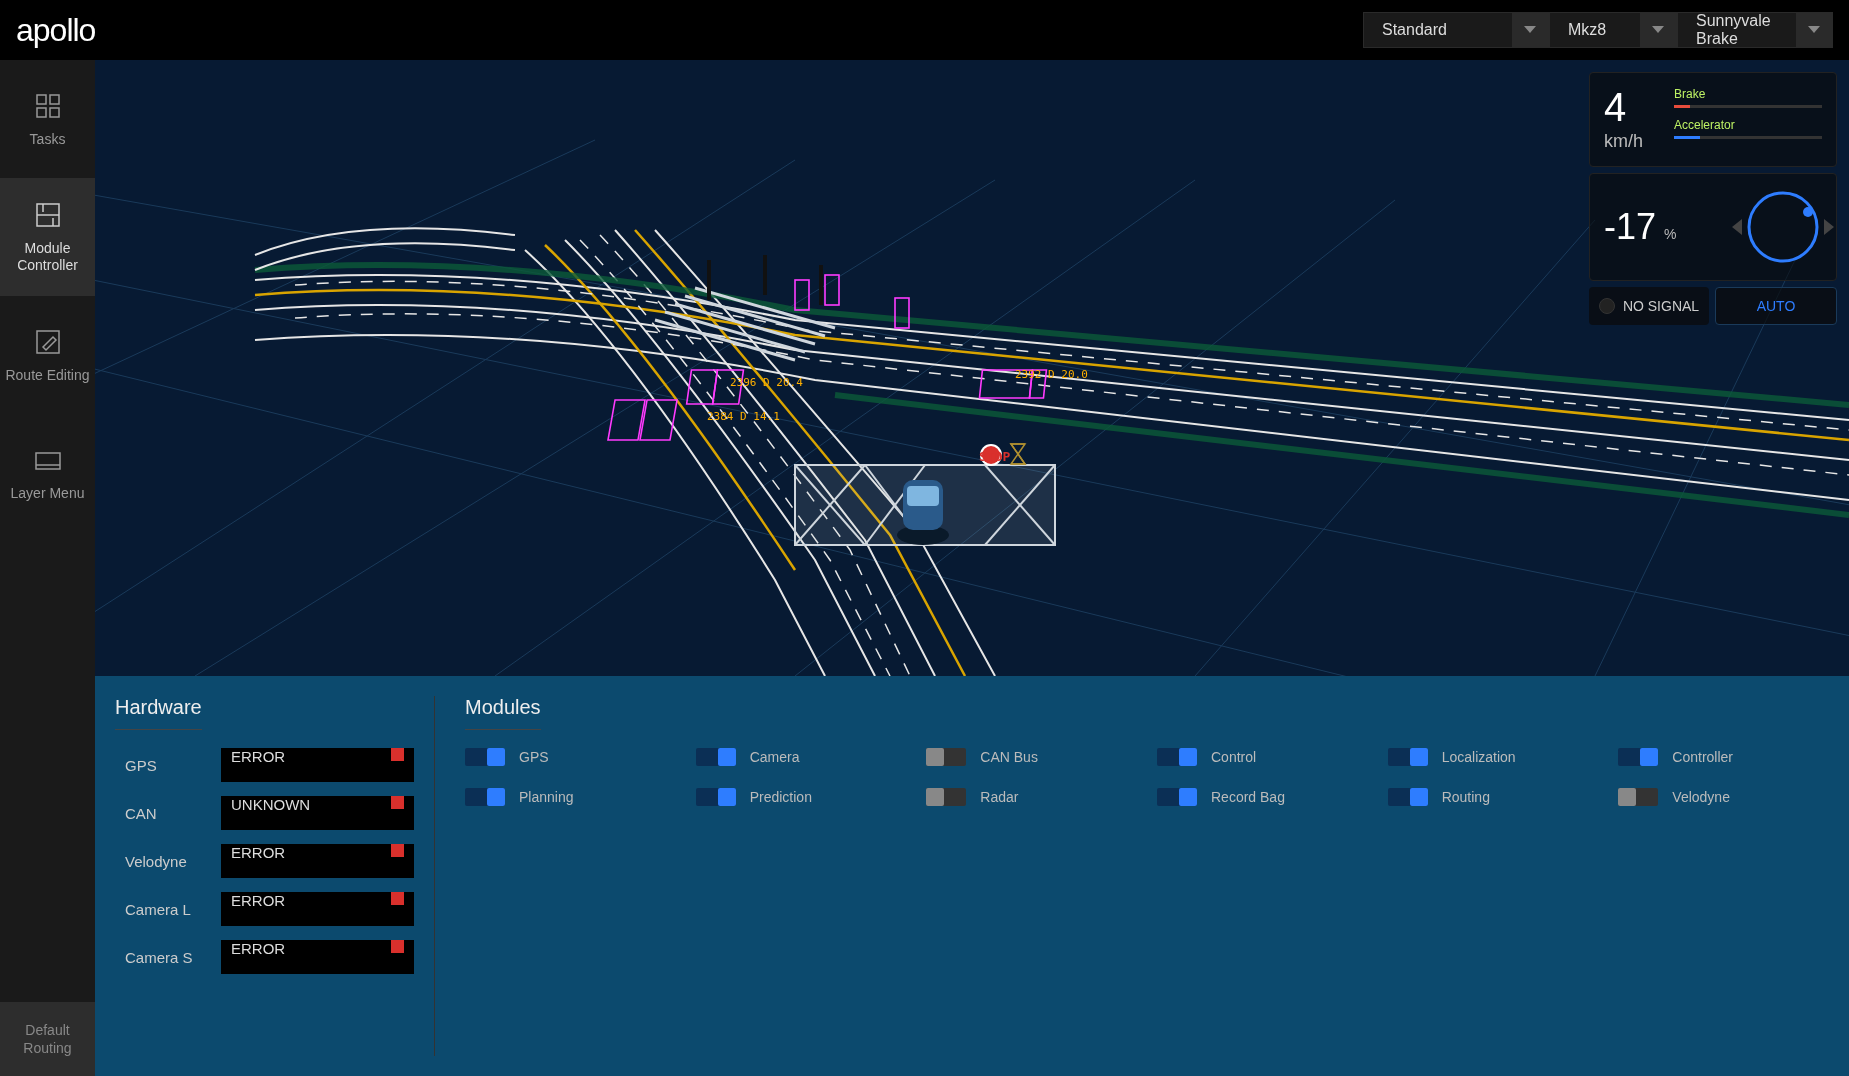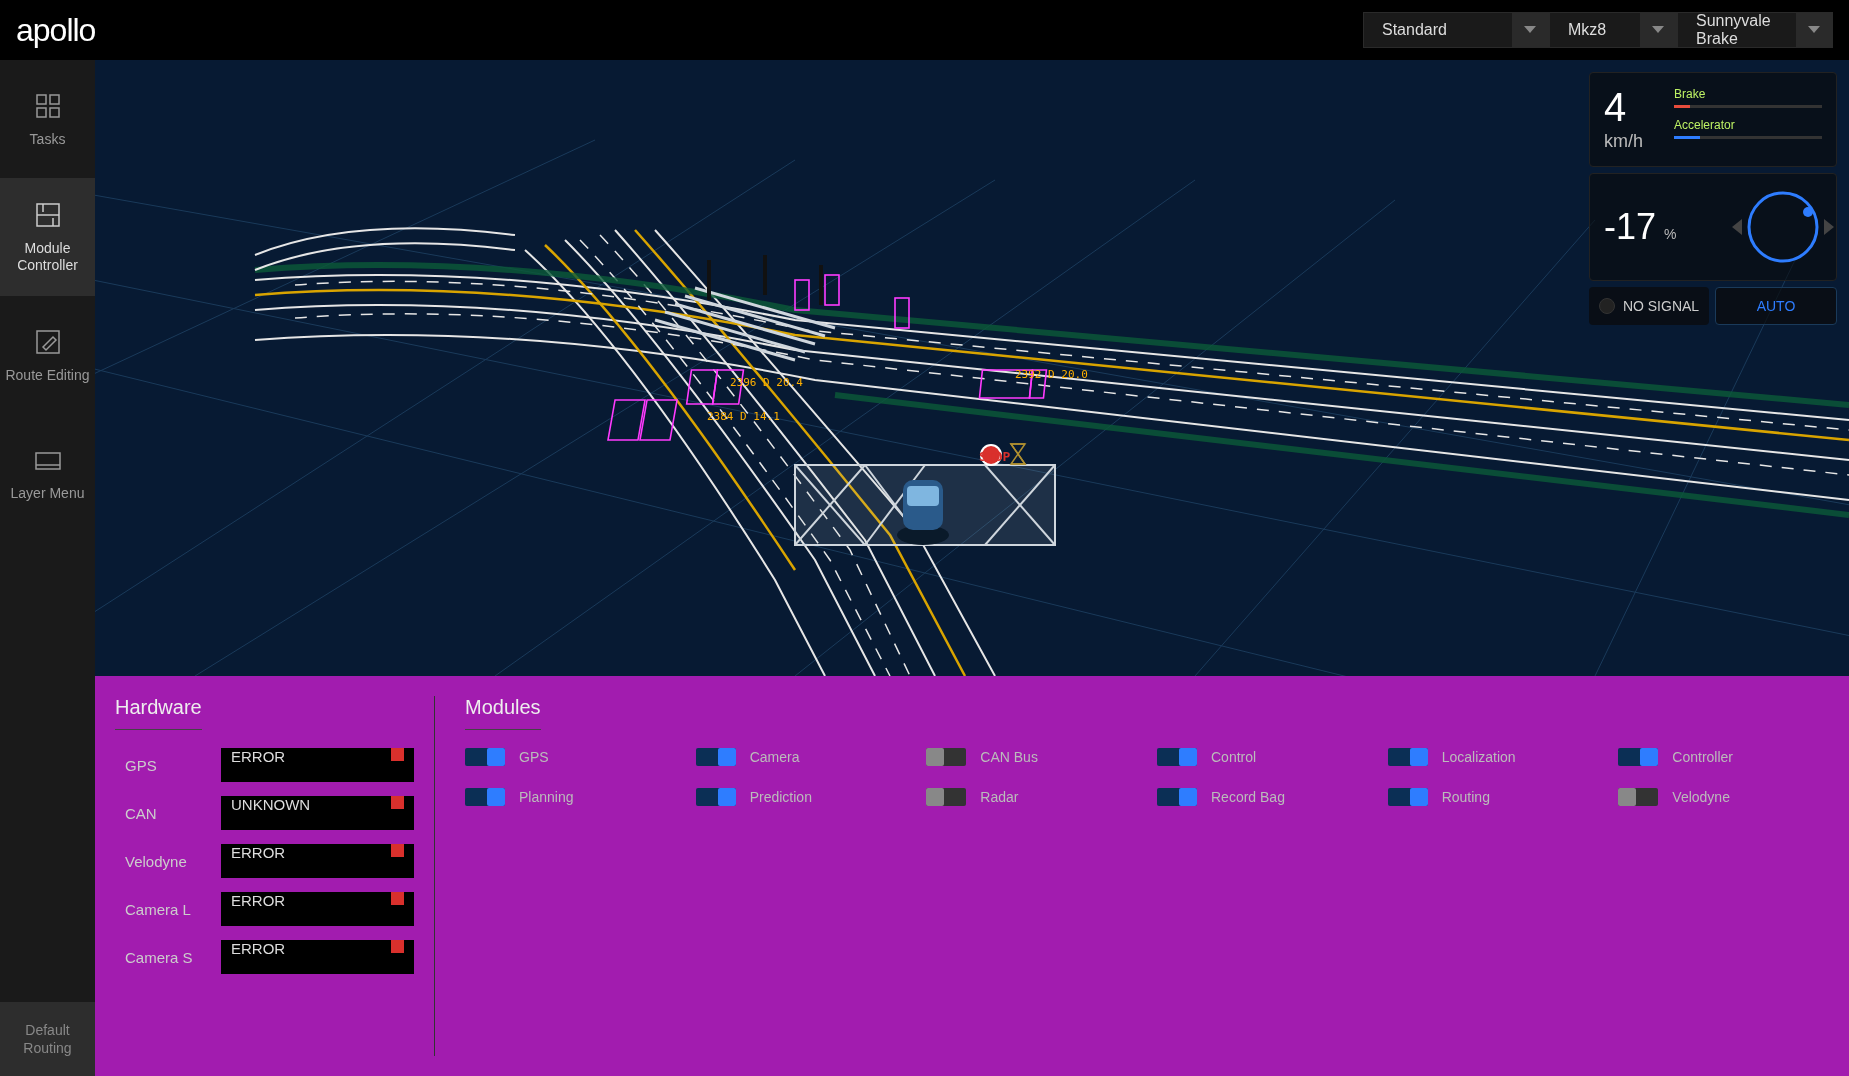--- a/index.html
+++ b/index.html
@@ -60,21 +60,21 @@
 .signal-row { display: flex; gap: 6px; }
 .sig-badge { flex: 1; background: rgba(10,10,10,0.7); border-radius: 4px; display: flex; align-items: center; justify-content: center; height: 38px; font-size: 14px; }
 .sig-badge.nosig { color: #ccc; gap: 8px; }
 .sig-dot { width: 16px; height: 16px; border-radius: 50%; background: #222; border: 1px solid #333; }
 .sig-badge.auto { color: #2e7dff; border: 1px solid #1a3a5a; }
 
 
 .scene-label { position: absolute; font-size: 11px; color: #ffb000; font-family: monospace; }
 
 
-.bottom { flex: 1; background: #a21caf; display: flex; padding: 20px; gap: 0; }
+.bottom { flex: 1; background: #0c4a6e; display: flex; padding: 20px; gap: 0; }
 .panel-hw { width: 320px; border-right: 1px solid #333; padding-right: 20px; }
 .panel-mod { flex: 1; padding-left: 30px; }
 .panel-title { font-size: 20px; color: #eee; padding-bottom: 10px; border-bottom: 1px solid #444; display: inline-block; margin-bottom: 18px; }
 
 .hw-row { display: flex; align-items: center; gap: 10px; margin-bottom: 14px; }
 .hw-name { width: 96px; font-size: 15px; color: #ccc; padding-left: 10px; }
 .hw-status { flex: 1; height: 34px; background: #000; display: flex; justify-content: space-between; padding: 0 10px; font-size: 15px; color: #ddd; }
 .hw-led { width: 13px; height: 13px; background: #d9302c; }
 
 .mod-grid { display: grid; grid-template-columns: repeat(6, 1fr); gap: 22px 20px; }

